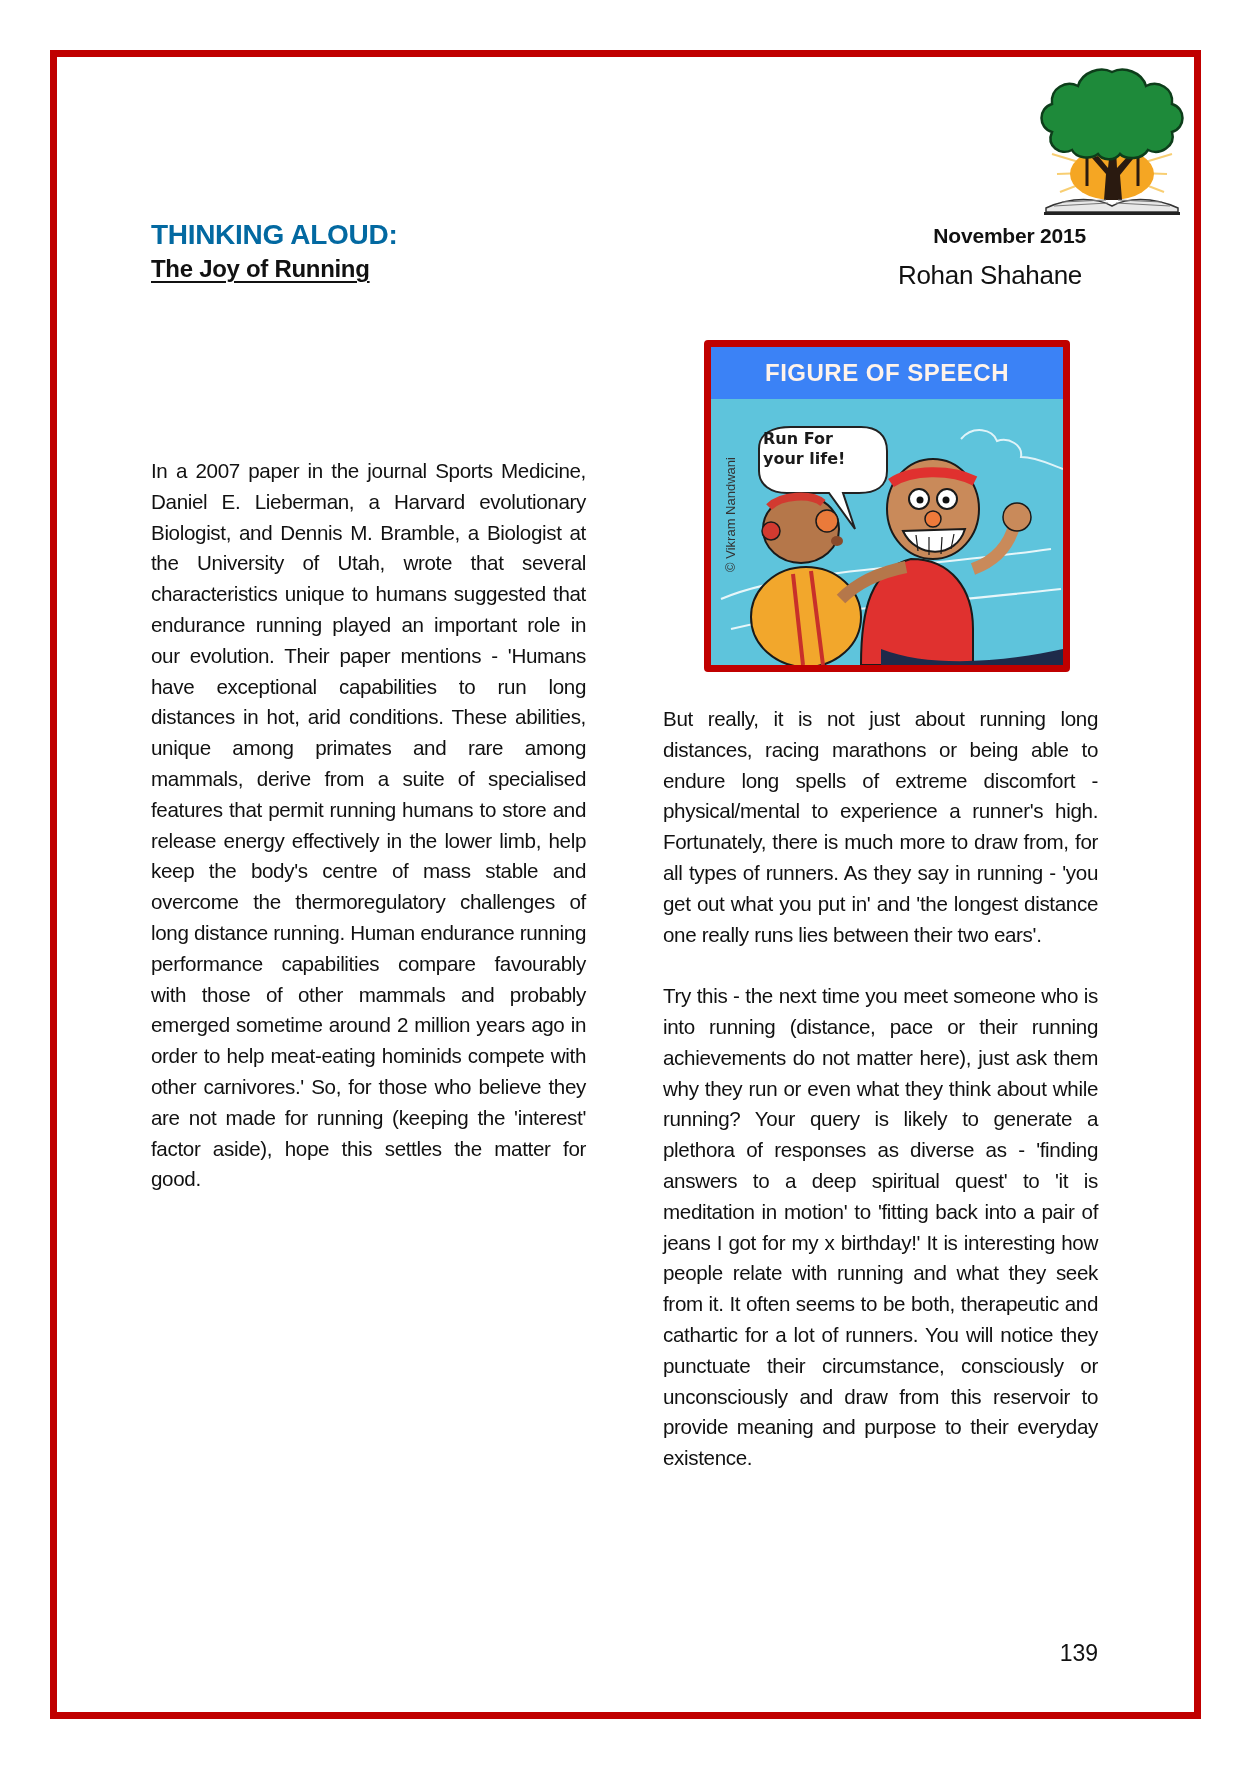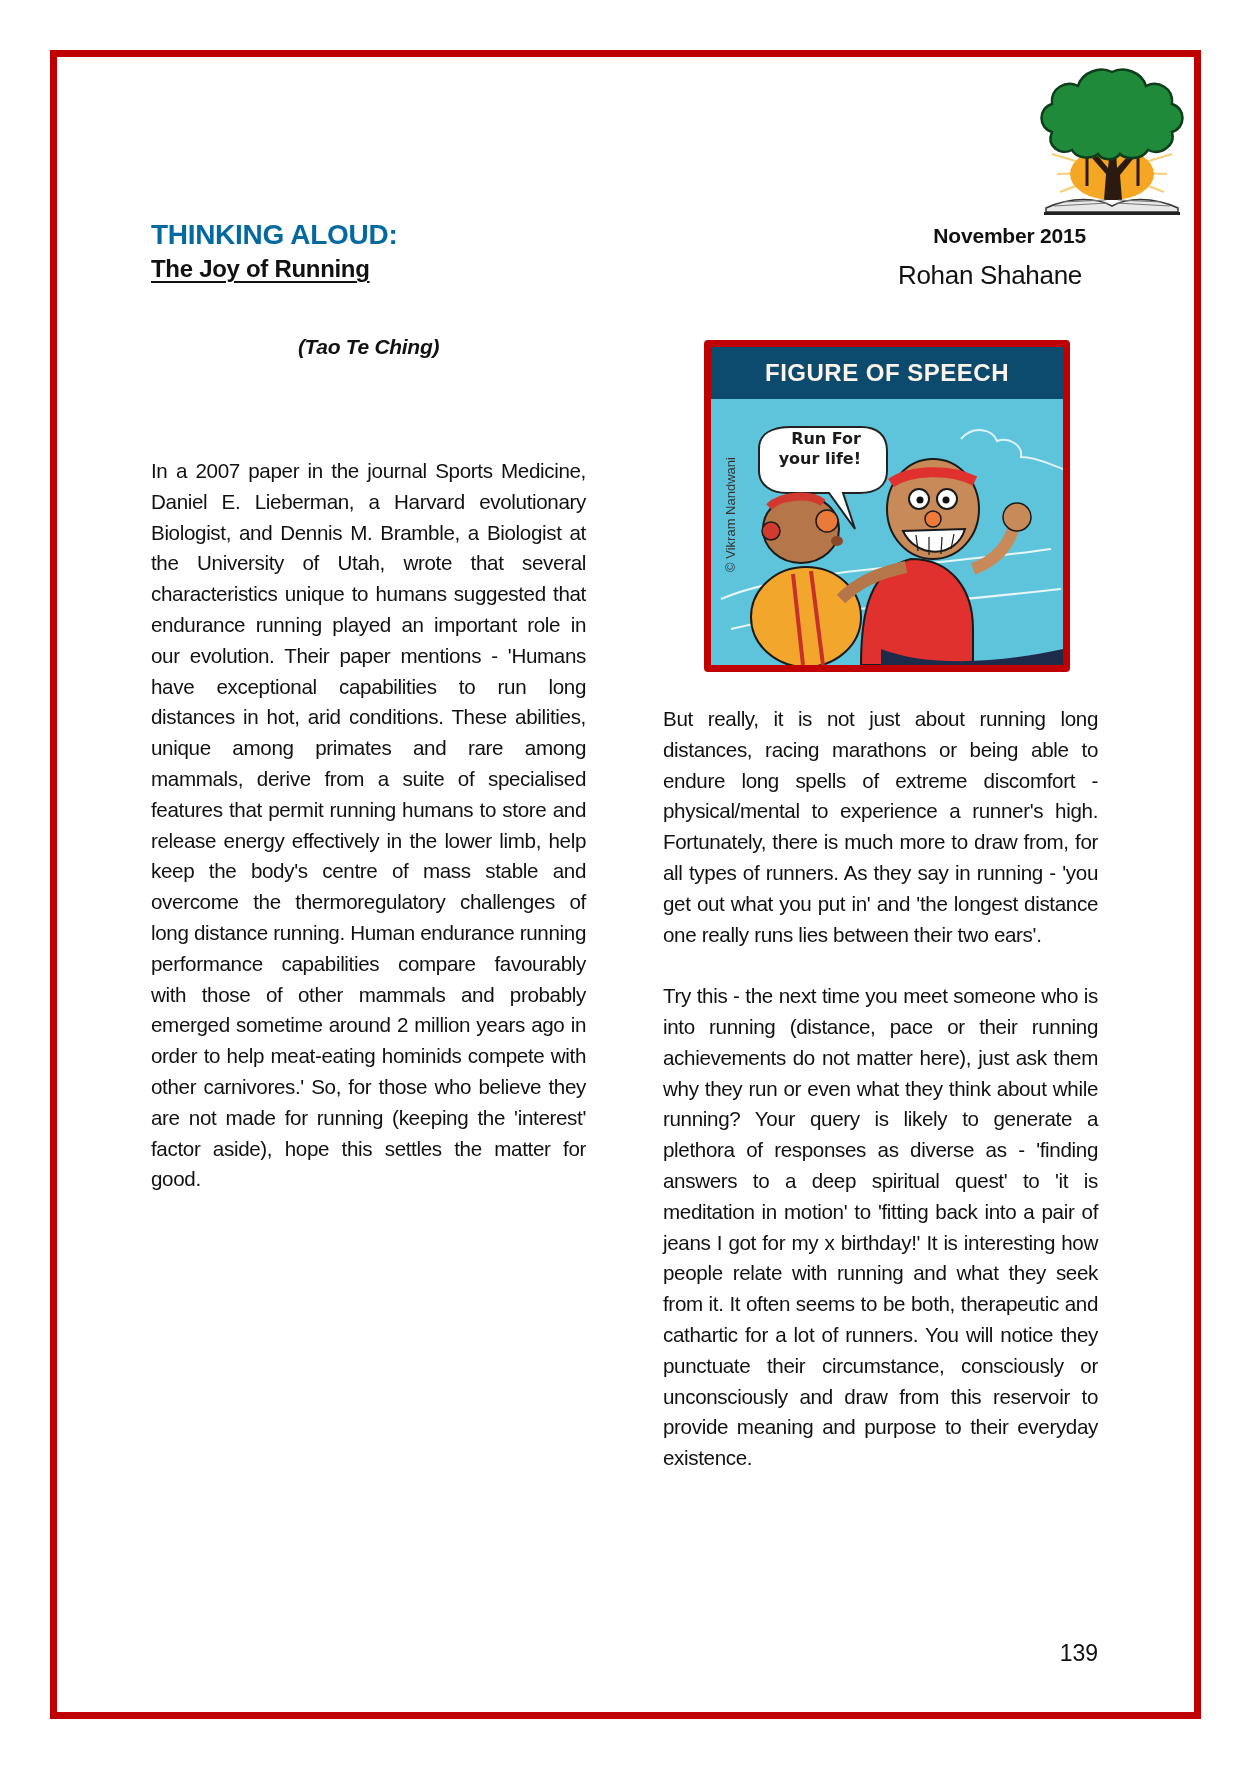--- a/index.html
+++ b/index.html
@@ -20,28 +20,28 @@
   .epigraph { position: absolute; left: 151px; width: 435px; top: 332px; text-align: center;
               font-style: italic; font-weight: bold; font-size: 21px; line-height: 30px; letter-spacing: -0.3px; }
   .epigraph div { margin: 0; }
   .col { position: absolute; width: 435px; font-size: 20.6px; line-height: 30.8px;
          text-align: justify; letter-spacing: -0.35px; word-spacing: 0px; }
   .col p { margin: 0 0 30.8px 0; }
   .col-left { left: 151px; top: 456px; }
   .col-right { left: 663px; top: 704px; }
   .cartoon { position: absolute; left: 704px; top: 340px; width: 366px; height: 332px;
              box-sizing: border-box; border: 7px solid #c00000; border-radius: 4px; background: #5ec4dc; overflow: hidden; }
-  .cartoon-header { position: absolute; left: 0; top: 0; right: 0; height: 52px; background: #0c4a6e;
+  .cartoon-header { position: absolute; left: 0; top: 0; right: 0; height: 52px; background: #3b82f6;
                     color: #fff3ea; font-weight: bold; font-size: 24px; text-align: center; line-height: 52px;
                     letter-spacing: 0.5px; }
   .cartoon-art { position: absolute; left: 0; top: 52px; width: 352px; height: 266px; }
   .credit { position: absolute; left: -56px; top: 160px; transform: rotate(-90deg); font-size: 13px;
             color: #333; width: 150px; text-align: center; white-space: nowrap; }
   .bubble-text { position: absolute; left: 52px; top: 82px; width: 98px; font-family: "DejaVu Sans", sans-serif;
-                 font-weight: bold; font-size: 16px; line-height: 20px; color: #1a1a1a; text-align: right; }
+                 font-weight: bold; font-size: 16px; line-height: 20px; color: #1a1a1a; text-align: left; }
   .page-number { position: absolute; right: 152px; top: 1640px; font-size: 23px; line-height: 26px; }
 </style>
 </head>
 <body>
 
 <div class="page-border"></div>
 
 <div class="logo">
   <svg width="160" height="155" viewBox="0 0 160 155">
 
@@ -75,21 +75,20 @@
     <rect x="12" y="150" width="136" height="3" fill="#222"></rect>
   </svg>
 </div>
 
 <h1 class="section-label">THINKING ALOUD:</h1>
 <h2 class="title">The Joy of Running</h2>
 <div class="date">November 2015</div>
 <div class="author">Rohan Shahane</div>
 
 <div class="epigraph">
-  <div>(Tao Te Ching)</div>
 </div>
 
 <div class="col col-left">
   <p>In a 2007 paper in the journal Sports Medicine, Daniel E. Lieberman, a Harvard evolutionary Biologist, and Dennis M. Bramble, a Biologist at the University of Utah, wrote that several characteristics unique to humans suggested that endurance running played an important role in our evolution. Their paper mentions - 'Humans have exceptional capabilities to run long distances in hot, arid conditions. These abilities, unique among primates and rare among mammals, derive from a suite of specialised features that permit running humans to store and release energy effectively in the lower limb, help keep the body's centre of mass stable and overcome the thermoregulatory challenges of long distance running. Human endurance running performance capabilities compare favourably with those of other mammals and probably emerged sometime around 2 million years ago in order to help meat-eating hominids compete with other carnivores.' So, for those who believe they are not made for running (keeping the 'interest' factor aside), hope this settles the matter for good.</p>
 </div>
 
 <div class="cartoon">
   <div class="cartoon-header">FIGURE OF SPEECH</div>
   <svg class="cartoon-art" viewBox="0 0 352 266">
 

